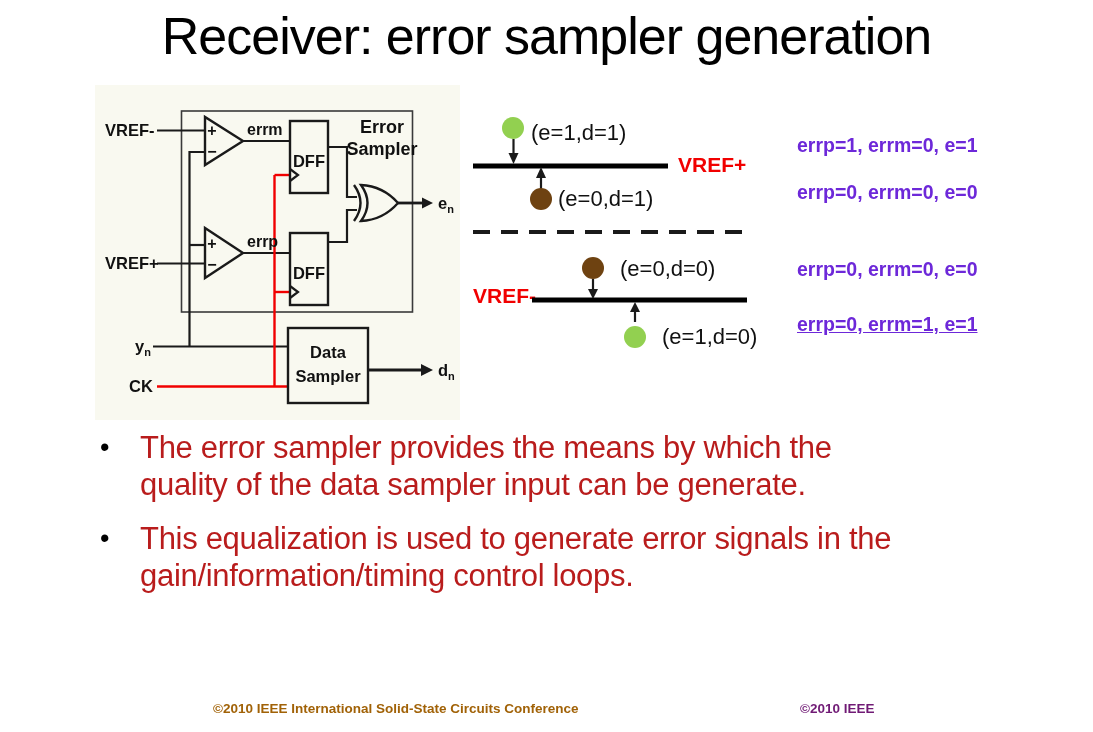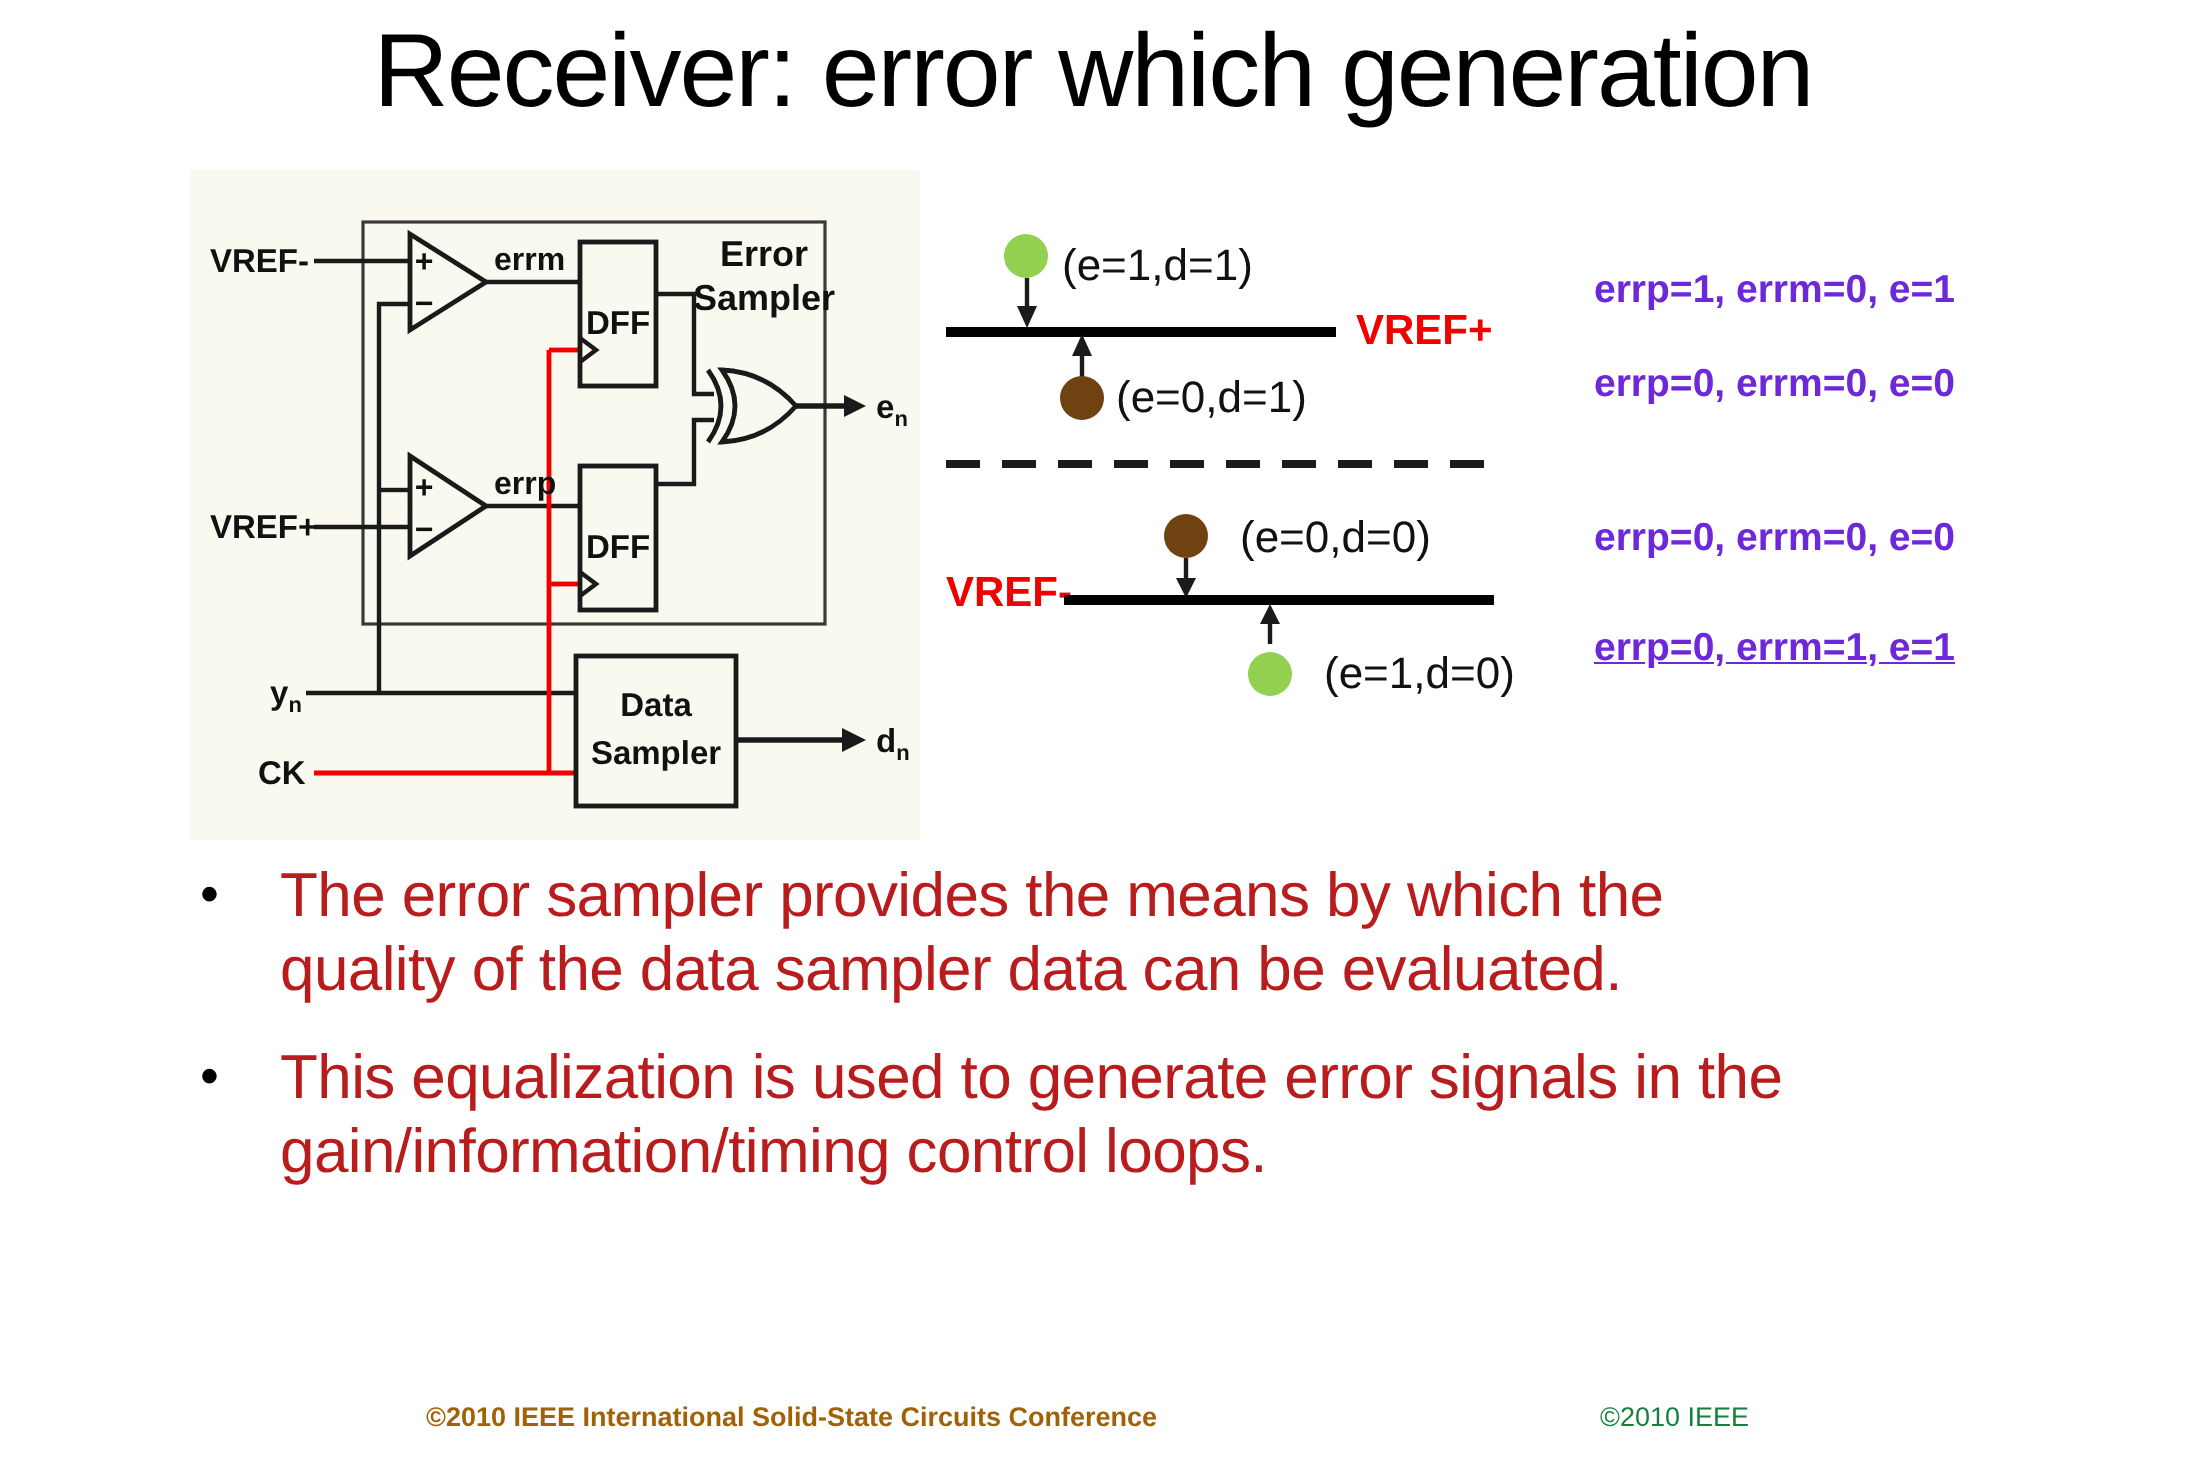--- a/index.html
+++ b/index.html
@@ -13,40 +13,40 @@
   }
   .circuit-wrap{position:absolute;left:95px;top:85px;width:365px;height:335px;}
   .thresh-wrap{position:absolute;left:465px;top:95px;width:320px;height:265px;}
   .equation{position:absolute;left:797px;font-size:19.5px;font-weight:700;color:#6d28d9;white-space:nowrap;}
   .eq0{top:134px;} .eq1{top:181px;} .eq2{top:258px;} .eq3{top:313px;text-decoration:underline;}
   .bullets{position:absolute;left:100px;top:429px;width:940px;}
   .bullet{display:flex;margin-bottom:17px;}
   .bullet .marker{width:40px;font-size:27px;line-height:37px;color:#000;}
   .bullet .blines{font-size:31px;line-height:37px;color:#b91c1c;letter-spacing:-0.3px;}
   .footer-left{position:absolute;left:213px;top:701px;font-size:13.5px;font-weight:700;color:#a16207;white-space:nowrap;}
-  .footer-right{position:absolute;left:800px;top:701px;font-size:13.5px;font-weight:400;color:#15803d;white-space:nowrap;}
+  .footer-right{position:absolute;left:800px;top:701px;font-size:13.5px;font-weight:700;color:#701a75;white-space:nowrap;}
   
   text{font-family:"Liberation Sans",sans-serif;}
   .clab{font-weight:bold;fill:#111;font-size:16.5px;}
   .clab-sm{font-weight:bold;fill:#111;font-size:16px;}
   .sub{font-size:11px;font-weight:bold;}
   .pm{font-weight:bold;fill:#111;font-size:16px;}
   .tlab{font-size:22px;fill:#111;}
   .vref-red{font-size:21px;font-weight:bold;fill:#f10000;}
   .wire{stroke:#1a1a1a;stroke-width:2.2;fill:none;}
   .wire-thick{stroke:#1a1a1a;stroke-width:2.8;fill:none;}
   .redwire{stroke:#f10000;stroke-width:2.4;fill:none;}
   .shape{stroke:#1a1a1a;stroke-width:2.4;fill:none;}
 </style>
 </head>
 <body>
 
 <div class="slide">
 
-  <div class="title">Receiver: error which generation</div>
+  <div class="title">Receiver: error sampler generation</div>
 
   <div class="circuit-wrap">
     <svg width="365" height="335" viewBox="0 0 365 335">
       <rect x="0" y="0" width="365" height="335" fill="#f9f9f0"></rect>
 
       <rect x="86.5" y="26" width="231" height="201" fill="none" stroke="#3a3a3a" stroke-width="1.6"></rect>
       <text class="clab" x="287" y="48" text-anchor="middle" style="font-size:18px">Error</text>
       <text class="clab" x="287" y="70" text-anchor="middle" style="font-size:18px">Sampler</text>
 
       <g>
@@ -152,21 +152,21 @@
   <div class="equation eq0">errp=1, errm=0, e=1</div>
   <div class="equation eq1">errp=0, errm=0, e=0</div>
   <div class="equation eq2">errp=0, errm=0, e=0</div>
   <div class="equation eq3">errp=0, errm=1, e=1</div>
 
   <div class="bullets">
     <div class="bullet">
       <span class="marker">•</span>
       <div class="blines">
         <div>The error sampler provides the means by which the</div>
-        <div>quality of the data sampler data can be evaluated.</div>
+        <div>quality of the data sampler input can be generate.</div>
       </div>
     </div>
     <div class="bullet">
       <span class="marker">•</span>
       <div class="blines">
         <div>This equalization is used to generate error signals in the</div>
         <div>gain/information/timing control loops.</div>
       </div>
     </div>
   </div>

